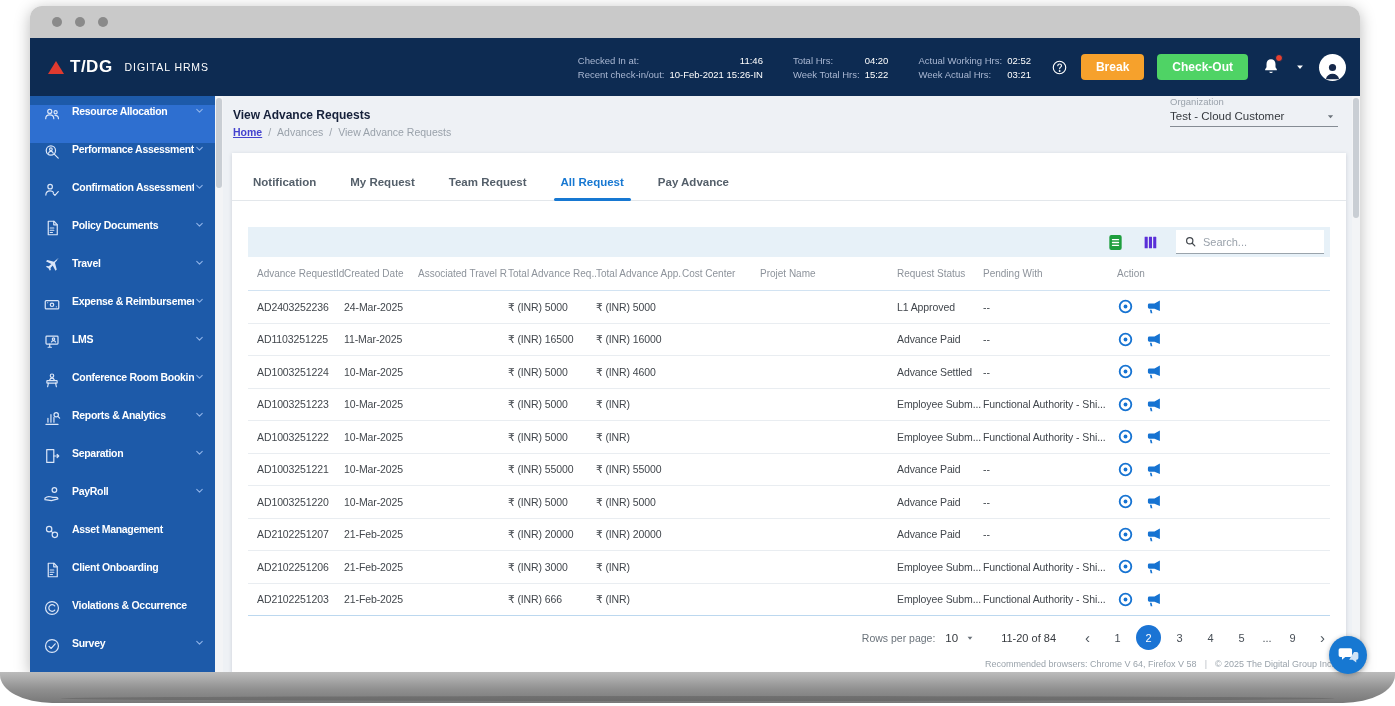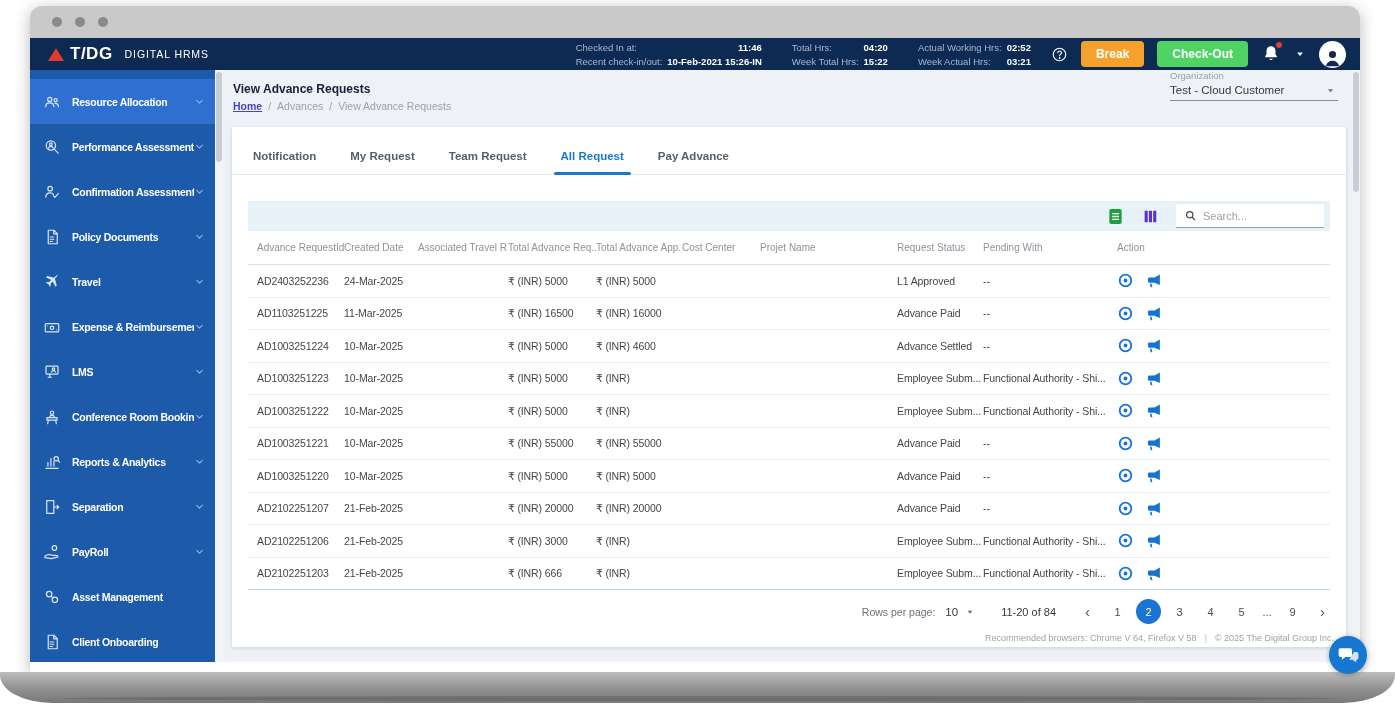--- a/index.html
+++ b/index.html
@@ -8,45 +8,45 @@
   svg{display:block;width:100%;height:100%}
 
   
   .window{position:absolute;left:30px;top:6px;width:1330px;height:666px;border-radius:12px 12px 0 0;overflow:hidden;background:#fff;box-shadow:0 3px 16px rgba(0,0,0,.28)}
   .titlebar{height:32px;background:#c9c9c9;display:flex;align-items:center;padding-left:22px;gap:13px}
   .titlebar .dot{width:10px;height:10px;border-radius:50%;background:#8a8a8a}
   .laptop-base{position:absolute;left:0;top:672px;width:1395px;height:31px;background:linear-gradient(#bcbcbc,#909090 55%,#787878);border-radius:0 0 52px 52px / 0 0 28px 28px}
   .laptop-base::after{content:"";position:absolute;left:60px;right:60px;bottom:2px;height:5px;border-radius:50%;background:rgba(0,0,0,.14)}
 
   
-  .appbar{height:32px;background:#0d2b52;display:flex;align-items:center;padding:0 14px 0 18px;color:#fff}
+  .appbar{height:58px;background:#0d2b52;display:flex;align-items:center;padding:0 14px 0 18px;color:#fff}
   .brand{display:flex;align-items:center}
   .brand-tri{width:0;height:0;border-left:8px solid transparent;border-right:8px solid transparent;border-bottom:13px solid #e03a2f;margin-right:6px}
   .brand-logo{font-size:17px;font-weight:bold;letter-spacing:.5px}
   .brand-app{font-size:10.5px;font-weight:normal;letter-spacing:.9px;margin-left:12px}
   .stats{margin-left:auto;display:flex;gap:30px;margin-right:20px}
   .stat-col{display:flex;flex-direction:column;justify-content:center;gap:3px}
   .stat-row{display:flex;justify-content:space-between;gap:5px;font-size:9.5px;line-height:11px;white-space:nowrap}
   .stat-label{color:#a9b7d2}
-  .stat-value{color:#fff;font-weight:bold}
+  .stat-value{color:#fff;font-weight:normal}
   .appbar-actions{display:flex;align-items:center;gap:13px}
   .icon-help{width:17px;height:17px;color:#fff;cursor:pointer}
   .btn{border:none;border-radius:4px;color:#fff;font-weight:bold;font-size:12px;height:26px;padding:0 15px;font-family:inherit;cursor:pointer}
   .btn.break{background:#f6a12c}
   .btn.checkout{background:#4fd365}
   .bell{position:relative;width:20px;height:20px;color:#fff;cursor:pointer}
   .bell .dot-red{position:absolute;right:-2px;top:-3px;width:8px;height:8px;border-radius:50%;background:#e8402f;border:1.5px solid #0d2b52}
   .caret{width:12px;height:12px;color:#fff;cursor:pointer}
   .avatar{width:27px;height:27px;border-radius:50%;background:#fff;overflow:hidden;cursor:pointer;display:flex;align-items:flex-end;justify-content:center}
   .avatar svg{width:21px;height:21px}
 
   
   .app-body{display:flex;height:592px;background:#eef1f5;position:relative}
   .sidebar{width:185px;background:#1d5aa9;padding-top:9px;position:relative;flex:none;overflow:hidden}
-  .side-item{height:45px;display:flex;align-items:center;padding:0 10px 0 13px;color:#fff;cursor:pointer}
+  .side-item{height:38px;display:flex;align-items:flex-start;padding:0 10px 0 13px;color:#fff;cursor:pointer}
   .side-item .s-icon{width:18px;height:18px;flex:none;color:#dbe6f8}
   .side-item .s-label{font-size:10.5px;font-weight:bold;letter-spacing:-.3px;margin-left:11px;flex:1;white-space:nowrap;overflow:hidden}
   .side-item .s-chev{width:11px;height:11px;color:#8fb3e8;flex:none}
   .side-item.highlight{background:#2e6fd0}
   .side-item.active{background:#0f4187}
   .side-subitem{height:25px;background:#2e6fd0;color:#fff;font-size:11px;font-weight:bold;display:flex;align-items:center;justify-content:center;cursor:pointer}
   .sidebar-scroll{width:8px;background:#f3f4f6;flex:none;position:relative}
   .sidebar-scroll i{position:absolute;left:1px;top:2px;width:6px;height:90px;background:#c9ced4;border-radius:3px}
   .content{flex:1;position:relative;min-width:0}
   .content-scroll{position:absolute;right:0;top:0;width:8px;height:100%;background:#f3f4f6}

